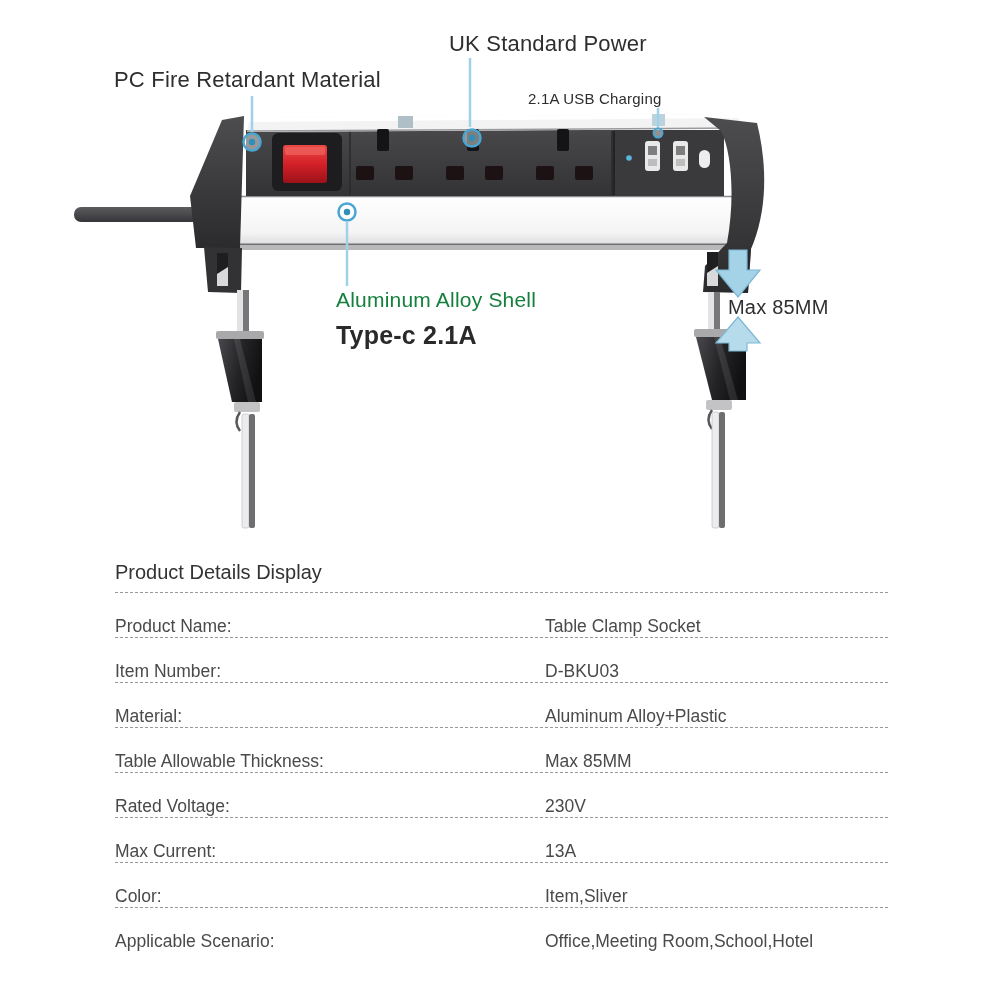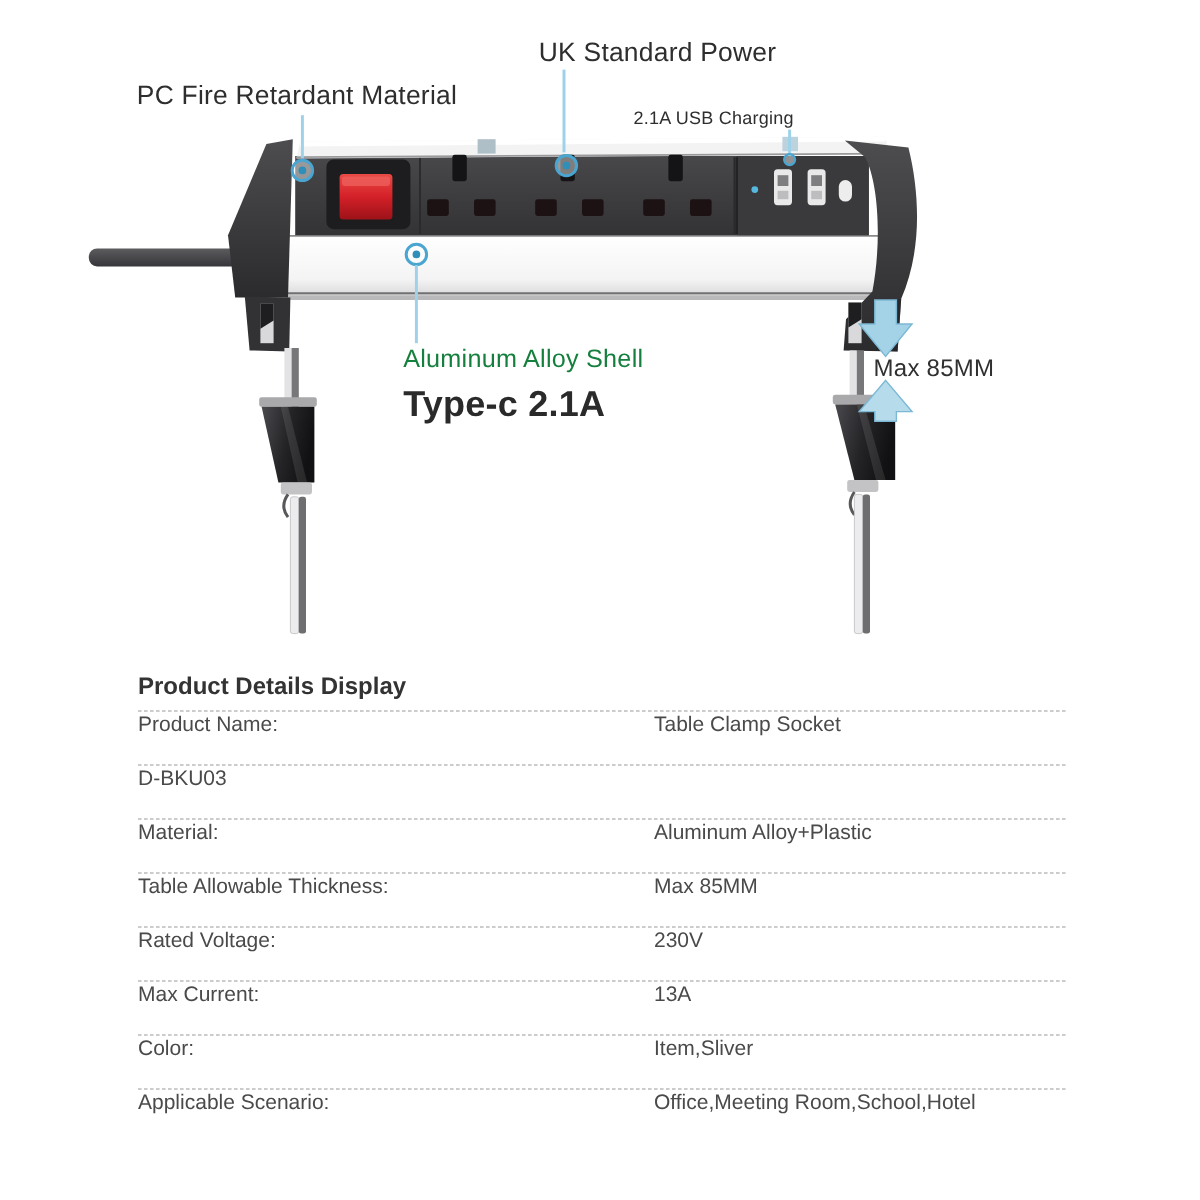--- a/index.html
+++ b/index.html
@@ -10,32 +10,32 @@
   }
   .product-area { position:absolute; left:0; top:0; width:1000px; height:545px; }
   .annotation {
     position:absolute; color:#2e2e2e; font-size:22px; letter-spacing:0.2px;
     white-space:nowrap;
   }
   .ann-uk       { left:449px; top:31px;  font-size:22px; }
   .ann-pc       { left:114px; top:67px;  font-size:22px; }
   .ann-usb      { left:528px; top:90px;  font-size:15px; }
   .ann-alum     { left:336px; top:288px; font-size:21px; color:#15803d; }
-  .ann-typec    { left:336px; top:321px; font-size:30px; font-weight:bold; color:#2a2a2a; }
+  .ann-typec    { left:336px; top:321px; font-size:25px; font-weight:bold; color:#2a2a2a; }
   .ann-max      { left:728px; top:296px; font-size:20px; color:#303030; }
 
   .details {
     position:absolute; left:115px; top:552px; width:773px;
   }
   .details-title {
-    font-size:20px; font-weight:bold; color:#333333; height:40px;
+    font-size:20px; font-weight:normal; color:#333333; height:40px;
     display:flex; align-items:center;
   }
   .spec-row {
-    display:flex; align-items:flex-start; height:45px;
+    display:flex; align-items:flex-end; height:45px;
     border-top:1px dashed #999999;
     font-size:17.5px; color:#4a4a4a;
   }
   .spec-row:first-of-type { height:46px; }
   .spec-label { width:430px; }
   .spec-value { flex:1; }
 </style>
 </head>
 <body>
 
@@ -214,20 +214,21 @@
   </div>
 
   <div class="details">
     <div class="details-title">Product Details Display</div>
 
     <div class="spec-row">
       <span class="spec-label">Product Name:</span>
       <span class="spec-value">Table Clamp Socket</span>
     </div>
     <div class="spec-row">
+      <span class="spec-label">Item Number:</span>
       <span class="spec-value">D-BKU03</span>
     </div>
     <div class="spec-row">
       <span class="spec-label">Material:</span>
       <span class="spec-value">Aluminum Alloy+Plastic</span>
     </div>
     <div class="spec-row">
       <span class="spec-label">Table Allowable Thickness:</span>
       <span class="spec-value">Max 85MM</span>
     </div>

